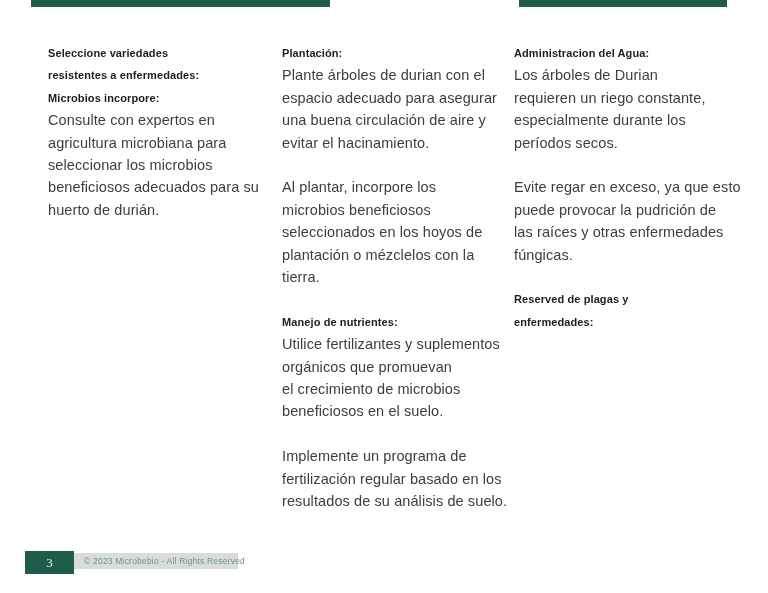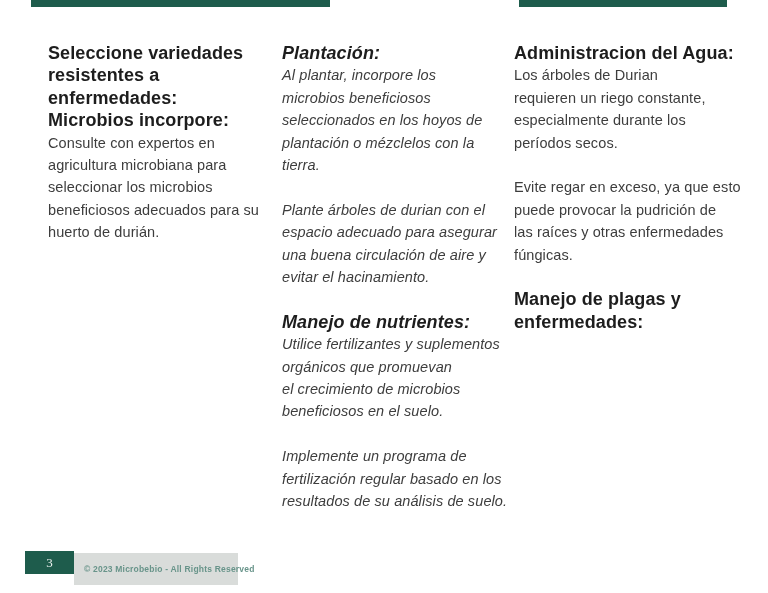--- a/index.html
+++ b/index.html
@@ -23,26 +23,26 @@
   .column {
     position: absolute;
     top: 42px;
     width: 238px;
     color: #3d3d3d;
     font-size: 14.5px;
     line-height: 22.4px;
     letter-spacing: 0.1px;
   }
   .column.c1 { left: 48px;  }
-  .column.c2 { left: 282px; font-style: italic; }
+  .column.c2 { left: 282px; }
   .column.c3 { left: 514px; }
 
   .column h3 {
     margin: 0;
-    font-size: 18px;
+    font-size: 11px;
     line-height: 22.4px;
     font-weight: 700;
     color: #1d1d1d;
     white-space: pre-line;
   }
   .column p {
     margin: 0 0 22.4px 0;
     white-space: pre-line;
   }
 
@@ -58,25 +58,24 @@
     font-size: 13px;
     display: flex;
     align-items: center;
     justify-content: center;
   }
   .footer-bar {
     position: absolute;
     left: 74px;
     top: 553px;
     width: 164px;
-    height: 32px;
+    height: 16px;
     background: #d9dcda;
     display: flex;
     align-items: center;
-    font-weight: bold;
   }
   .footer-bar .copyright {
     margin-left: 10px;
     font-size: 8.5px;
     letter-spacing: 0.2px;
     color: #68948a;
     white-space: nowrap;
   }
 </style>
 </head>
@@ -91,49 +90,49 @@
 resistentes a enfermedades:</h3>
       <h3>Microbios incorpore:</h3>
       <p>Consulte con expertos en
 agricultura microbiana para
 seleccionar los microbios
 beneficiosos adecuados para su
 huerto de durián.</p>
     </div>
   <div class="column c2">
       <h3>Plantación:</h3>
+      <p>Plante árboles de durian con el
+espacio adecuado para asegurar
+una buena circulación de aire y
+evitar el hacinamiento.</p>
       <p>Al plantar, incorpore los
 microbios beneficiosos
 seleccionados en los hoyos de
 plantación o mézclelos con la
 tierra.</p>
-      <p>Plante árboles de durian con el
-espacio adecuado para asegurar
-una buena circulación de aire y
-evitar el hacinamiento.</p>
       <h3>Manejo de nutrientes:</h3>
       <p>Utilice fertilizantes y suplementos
 orgánicos que promuevan
 el crecimiento de microbios
 beneficiosos en el suelo.</p>
       <p>Implemente un programa de
 fertilización regular basado en los
 resultados de su análisis de suelo.</p>
     </div>
   <div class="column c3">
       <h3>Administracion del Agua:</h3>
       <p>Los árboles de Durian
 requieren un riego constante,
 especialmente durante los
 períodos secos.</p>
       <p>Evite regar en exceso, ya que esto
 puede provocar la pudrición de
 las raíces y otras enfermedades
 fúngicas.</p>
-      <h3>Manejo de plagas y
+      <h3>Reserved de plagas y
 enfermedades:</h3>
     </div>
 
   <div class="page-number-box">
     <span>3</span>
   </div>
   <div class="footer-bar">
     <span class="copyright">© 2023 Microbebio - All Rights Reserved</span>
   </div>
 </div>

